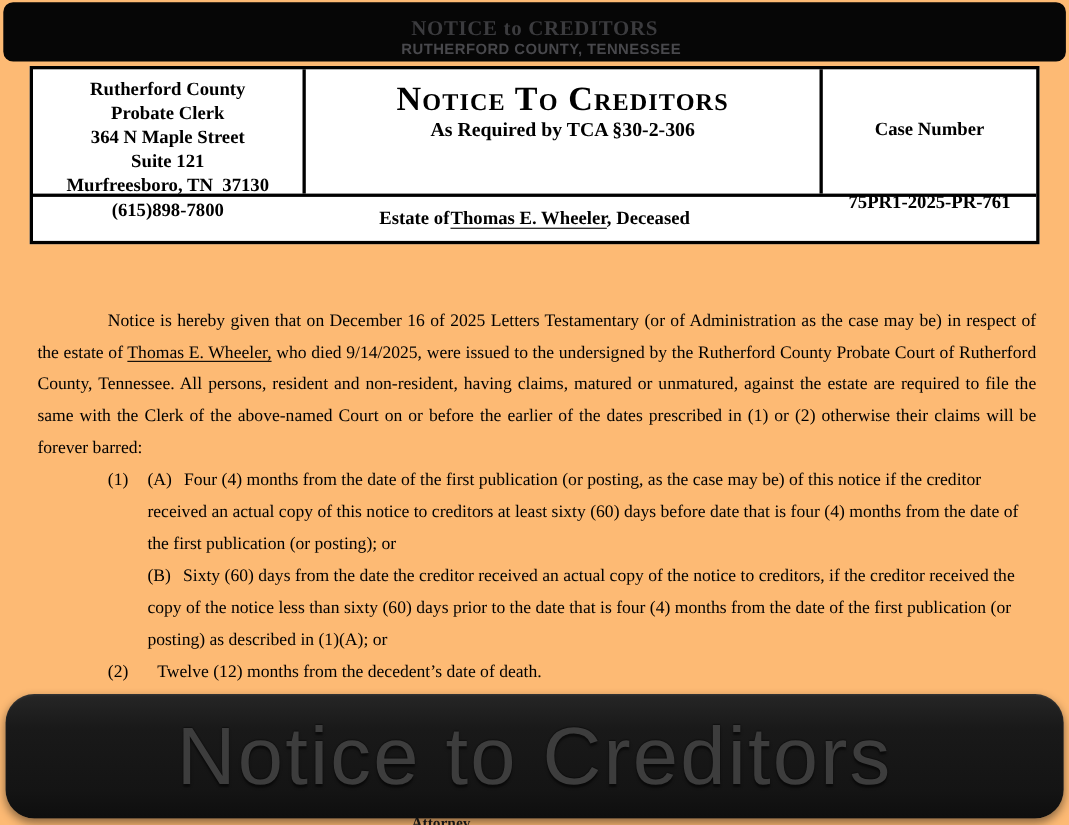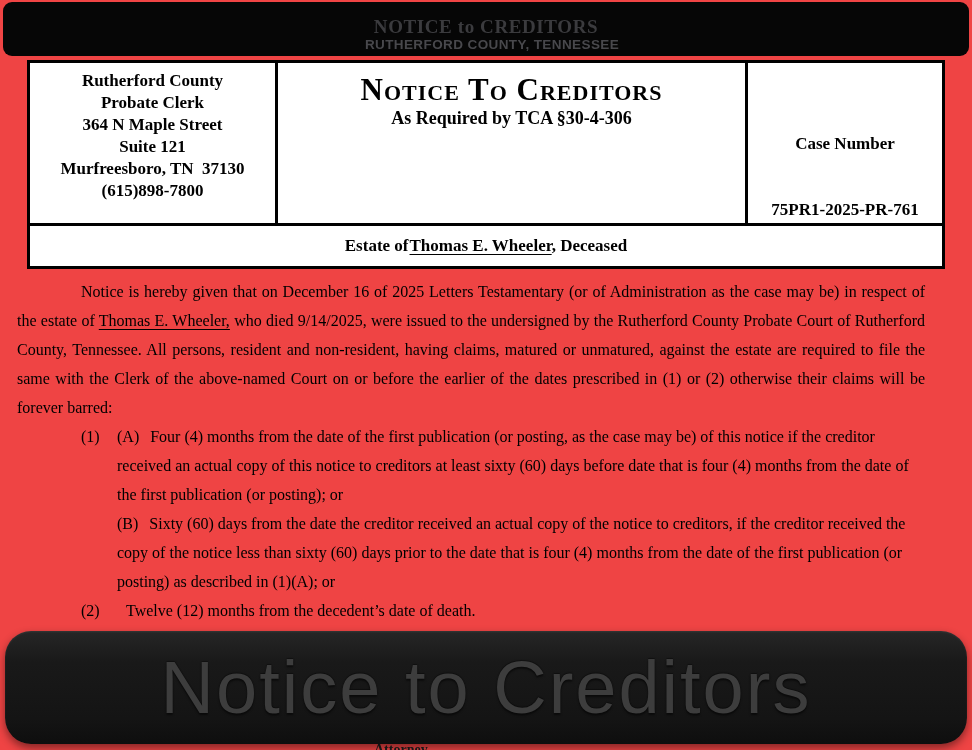--- a/index.html
+++ b/index.html
@@ -1,17 +1,17 @@
 <!DOCTYPE html>
 <html><head>
 <meta charset="utf-8">
 <style>
   html,body{margin:0;padding:0;background:#ffffff;}
   .page{
-    position:relative;width:972px;height:750px;overflow:hidden;background:#ef4444;
+    position:relative;width:972px;height:750px;overflow:hidden;background:#fdba74;
     font-family:"Liberation Serif",serif;color:#000;
   }
 
   
   .top-banner{
     position:absolute;left:3px;top:2px;width:966px;height:54px;
     background:#060606;border-radius:9px;text-align:center;
     box-sizing:border-box;padding-top:14px;
   }
   .tb-title{
@@ -21,46 +21,46 @@
   .tb-sub{
     font-family:"Liberation Sans",sans-serif;font-weight:bold;font-size:13.5px;
     color:#48484c;letter-spacing:.4px;line-height:16px;margin-left:12px;
   }
 
   
   .doc-table{
     position:absolute;left:27px;top:60px;width:918px;
     border:3px solid #000;box-sizing:border-box;background:#fff;
   }
-  .dt-row1{display:flex;height:160px;}
+  .dt-row1{display:flex;height:113px;}
   .cell{box-sizing:border-box;}
   .cell-court{
     width:248px;border-right:3px solid #000;text-align:center;
     font-weight:bold;font-size:17px;line-height:22px;padding-top:7px;
   }
   .cell-court .court-line{white-space:pre-wrap;}
   .cell-title{flex:1;text-align:center;padding-top:11px;}
   .ct-main{
     font-variant:small-caps;font-weight:bold;font-size:31px;line-height:32px;letter-spacing:1px;
   }
   .ct-sub{font-weight:bold;font-size:18px;line-height:24px;}
   .cell-case{
     width:197px;border-left:3px solid #000;text-align:center;
-    font-weight:bold;font-size:17px;line-height:22px;padding-top:26px;white-space:pre-wrap;
+    font-weight:bold;font-size:17px;line-height:22px;white-space:pre-wrap;
   }
   .dt-row2{
     border-top:3px solid #000;height:40px;text-align:center;
     font-weight:bold;font-size:17px;line-height:40px;
   }
   .uname{text-decoration:underline;text-underline-offset:3px;}
   .estate-name{margin-left:1px;}
 
   
   .body-text{
-    position:absolute;left:17px;top:277px;width:908px;
+    position:absolute;left:34px;top:277px;width:908px;
     font-size:16px;line-height:29px;
   }
   .para{text-align:justify;text-indent:64px;}
   .li{position:relative;padding-left:100px;}
   .li .m1{position:absolute;left:64px;top:0;}
   .li .sub:not(:empty){margin-right:11px;}
   .li-last{padding-left:109px;}
 
   
   .overlay{
@@ -97,21 +97,21 @@
       <div class="cell cell-court">
         <div class="court-line">Rutherford County</div>
         <div class="court-line">Probate Clerk</div>
         <div class="court-line">364 N Maple Street</div>
         <div class="court-line">Suite 121</div>
         <div class="court-line">Murfreesboro, TN  37130</div>
         <div class="court-line">(615)898-7800</div>
       </div>
       <div class="cell cell-title">
         <div class="ct-main">Notice To Creditors</div>
-        <div class="ct-sub">As Required by TCA §30-4-306</div>
+        <div class="ct-sub">As Required by TCA §30-2-306</div>
       </div>
       <div class="cell cell-case">
         <div>Case Number</div>
         <div>75PR1-2025-PR-761</div>
       </div>
     </div>
     <div class="dt-row2">
       <span>Estate of</span><span class="uname estate-name">Thomas E. Wheeler</span><span>, Deceased</span>
     </div>
   </section>

